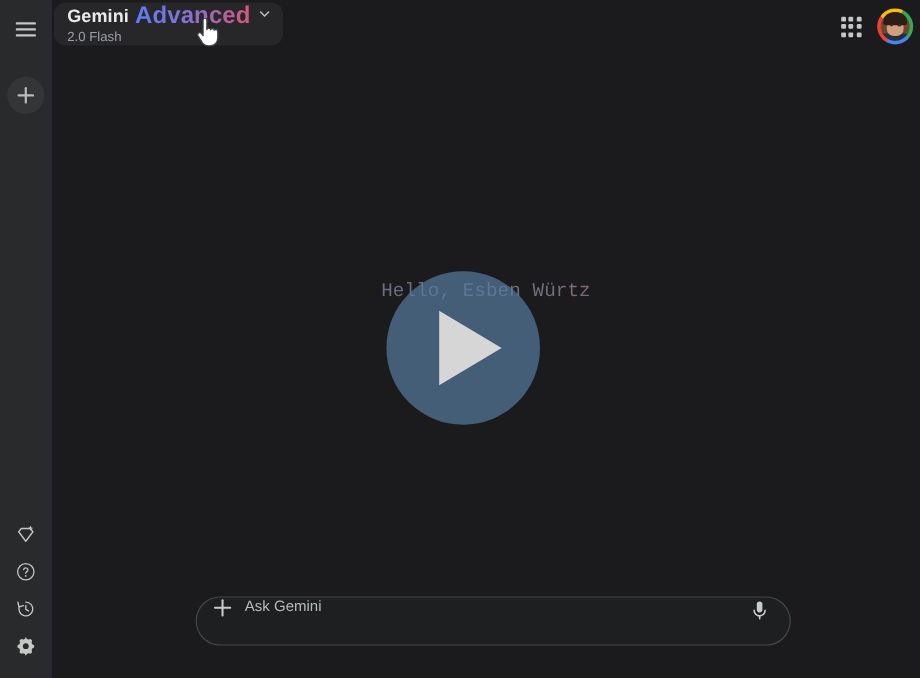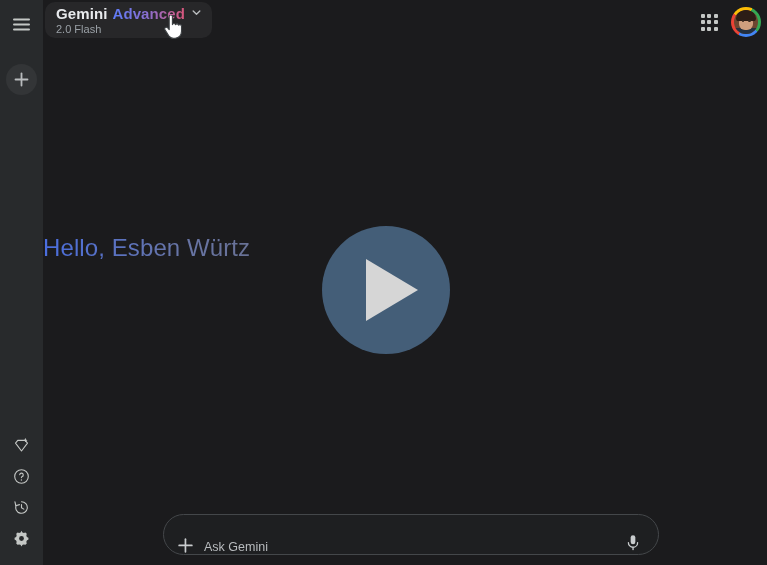--- a/index.html
+++ b/index.html
@@ -98,21 +98,21 @@
     gap: 5px;
     line-height: 1;
   }
   #model-name {
     font-size: 15px;
     font-weight: bold;
     color: #e8eaed;
     letter-spacing: .1px;
   }
   #model-tier {
-    font-size: 15px;
+    font-size: 20px;
     font-weight: bold;
     letter-spacing: .1px;
     background: linear-gradient(90deg, #5c7cfa 0%, #8a6fd0 48%, #d8567a 100%);
     -webkit-background-clip: text;
     background-clip: text;
     color: transparent;
   }
   #model-sub {
     font-size: 11px;
     color: #9aa0a6;
@@ -203,34 +203,36 @@
     background: #3a2a20;
   }
   #avatar-photo .eyeL { left: 7.5px; }
   #avatar-photo .eyeR { left: 14px; }
 
   
   #greeting {
     position: absolute;
     left: 0; right: 0;
     top: 234px;
-    font-size: 24px;
+    text-align: center;
+    font-size: 16px;
     letter-spacing: .1px;
     background: linear-gradient(90deg,
         #4a6ee0 0%,
         #6775a8 18%,
         #6a6d80 40%,
         #70707c 56%,
         #a35472 74%,
         #d94f6e 88%,
         #e0536f 100%);
     -webkit-background-clip: text;
     background-clip: text;
     color: transparent;
     white-space: nowrap;
+    font-family: Liberation Mono, monospace;
   }
 
   
   #play-overlay {
     position: absolute;
     left: 279px;
     top: 226px;
     width: 128px;
     height: 128px;
     border-radius: 50%;
@@ -245,28 +247,28 @@
     margin-left: 11px;
     border-top: 31px solid transparent;
     border-bottom: 31px solid transparent;
     border-left: 52px solid #d6d6d6;
   }
 
   
   #composer {
     position: absolute;
     left: 120px;
-    bottom: 10px;
+    bottom: 27px;
     width: 496px;
     height: 41px;
     border: 1px solid #44474a;
     border-radius: 21px;
     background: #1e1f21;
     display: flex;
-    align-items: flex-end;
+    align-items: flex-start;
     padding: 0 14px 0 13px;
     cursor: text;
   }
   #plus-icon { flex: 0 0 auto; margin-right: 10px; display: flex; }
   #ask-input {
     flex: 1 1 auto;
     background: transparent;
     border: none;
     outline: none;
     color: #e3e3e3;

